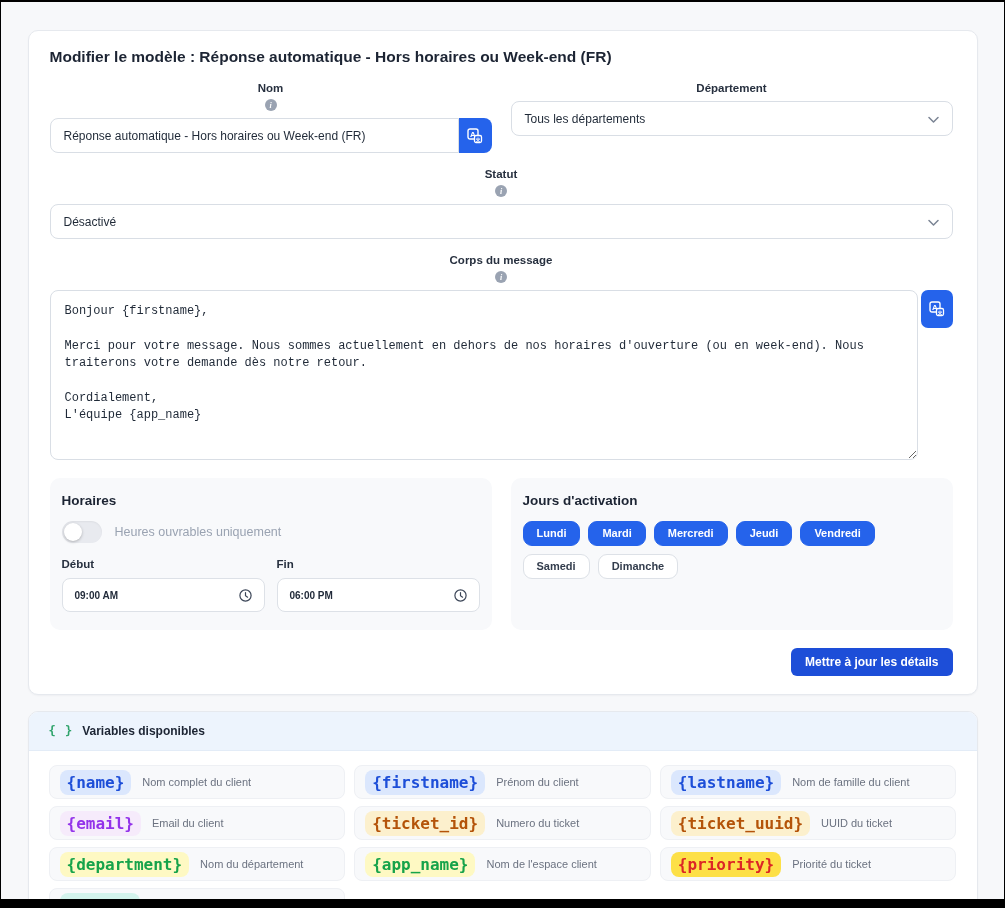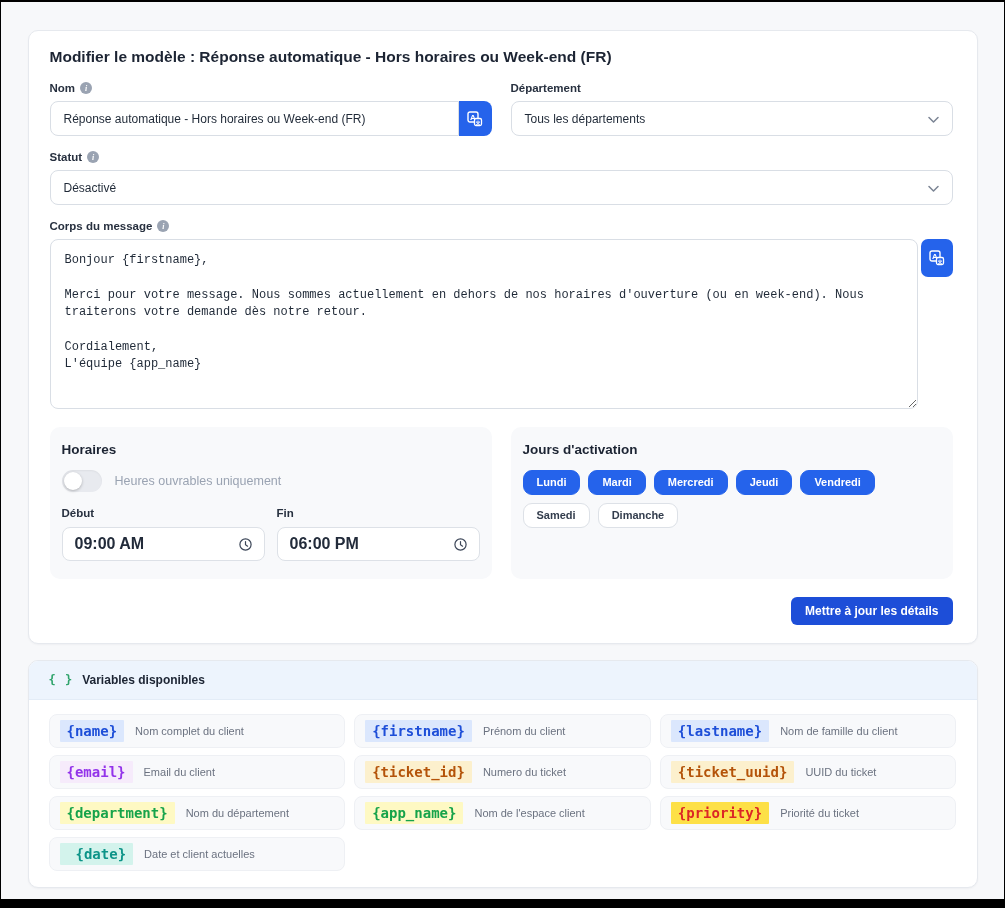--- a/index.html
+++ b/index.html
@@ -19,21 +19,21 @@
     border-radius:10px;
     width:950px;
     margin:0 auto;
     box-shadow:0 1px 2px rgba(16,24,40,.04);
   }
   .main-card{ margin-top:28px; padding:17px 24px 18px 21px; }
   .page-title{ font-size:15.5px; font-weight:bold; color:#1c2433; margin-bottom:16px; }
 
   .field-label{
     display:flex; align-items:center; gap:5px;
-    font-size:11.5px; font-weight:600; color:#27303f; margin-bottom:7px;
+    font-size:11.5px; font-weight:600; color:#27303f; margin-bottom:7px;flex-direction:column;
   }
   .info-icon{
     width:12px; height:12px; border-radius:50%;
     background:#9aa3b2; color:#fff; font-size:8px; font-weight:bold;
     display:inline-flex; align-items:center; justify-content:center;
     font-family:"Liberation Serif", serif; font-style:italic;
   }
   .two-col{ display:grid; grid-template-columns:1fr 1fr; gap:19px; }
   .row{ margin-bottom:15px; }
 
@@ -79,21 +79,21 @@
     position:absolute; top:2px; left:2px; width:18px; height:18px; border-radius:50%;
     background:#fff; box-shadow:0 1px 3px rgba(0,0,0,.25);
   }
   .toggle-label{ font-size:12.5px; color:#9aa3b2; }
 
   .time-grid{ display:grid; grid-template-columns:1fr 1fr; gap:12px; }
   .time-label{ font-size:11.5px; font-weight:600; color:#27303f; margin-bottom:8px; }
   .time-input{
     height:34px; background:#fff; border:1px solid #dde1e7; border-radius:8px;
     display:flex; align-items:center; justify-content:space-between;
-    padding:0 12px; font-size:16px; font-weight:600; color:#222b3a; cursor:pointer;
+    padding:0 12px; font-size:10px; font-weight:600; color:#222b3a; cursor:pointer;
   }
   .clock-icon{ color:#3c4658; display:flex; }
 
   .days-wrap{ display:flex; flex-wrap:wrap; gap:8px; }
   .day-pill{
     font-family:"Liberation Sans", sans-serif;
     font-size:11px; padding:6px 13px; border-radius:9px; cursor:pointer; line-height:1;
   }
   .day-pill.active{ background:#2563eb; border:1px solid #2563eb; color:#fff; font-weight:600; }
   .day-pill.inactive{ background:#fff; border:1px solid #dde1e7; color:#333d4d; font-weight:600; }
@@ -114,22 +114,22 @@
   .vars-title{ font-size:12px; font-weight:bold; color:#1c2433; }
   .vars-grid{
     display:grid; grid-template-columns:repeat(3, 1fr); gap:7px 9px;
     padding:14px 20px 16px;
   }
   .var-row{
     background:#f8f9fb; border:1px solid #eef0f4; border-radius:8px;
     display:flex; align-items:center; gap:11px; padding:6px 10px; height:34px; cursor:pointer;
   }
   .var-chip{
-    font-family:"DejaVu Sans Mono", monospace; font-size:14px; font-weight:bold;
-    padding:3px 7px; border-radius:1px; white-space:nowrap;
+    font-family:"DejaVu Sans Mono", monospace; font-size:16px; font-weight:bold;
+    padding:3px 7px; border-radius:8px; white-space:nowrap;
   }
   .c-blue{ background:#dbe7fd; color:#1d4ed8; }
   .c-purple{ background:#f6ebfb; color:#9333ea; }
   .c-amber{ background:#fcf0cd; color:#b45309; }
   .c-green{ background:#fef9c3; color:#16a34a; }
   .c-red{ background:#fde047; color:#dc2626; }
   .c-teal{ background:#d3f3ec; color:#0d9488;padding-left:16px; }
   .var-desc{ font-size:11px; color:#6b7280; }
 </style>
 </head>

